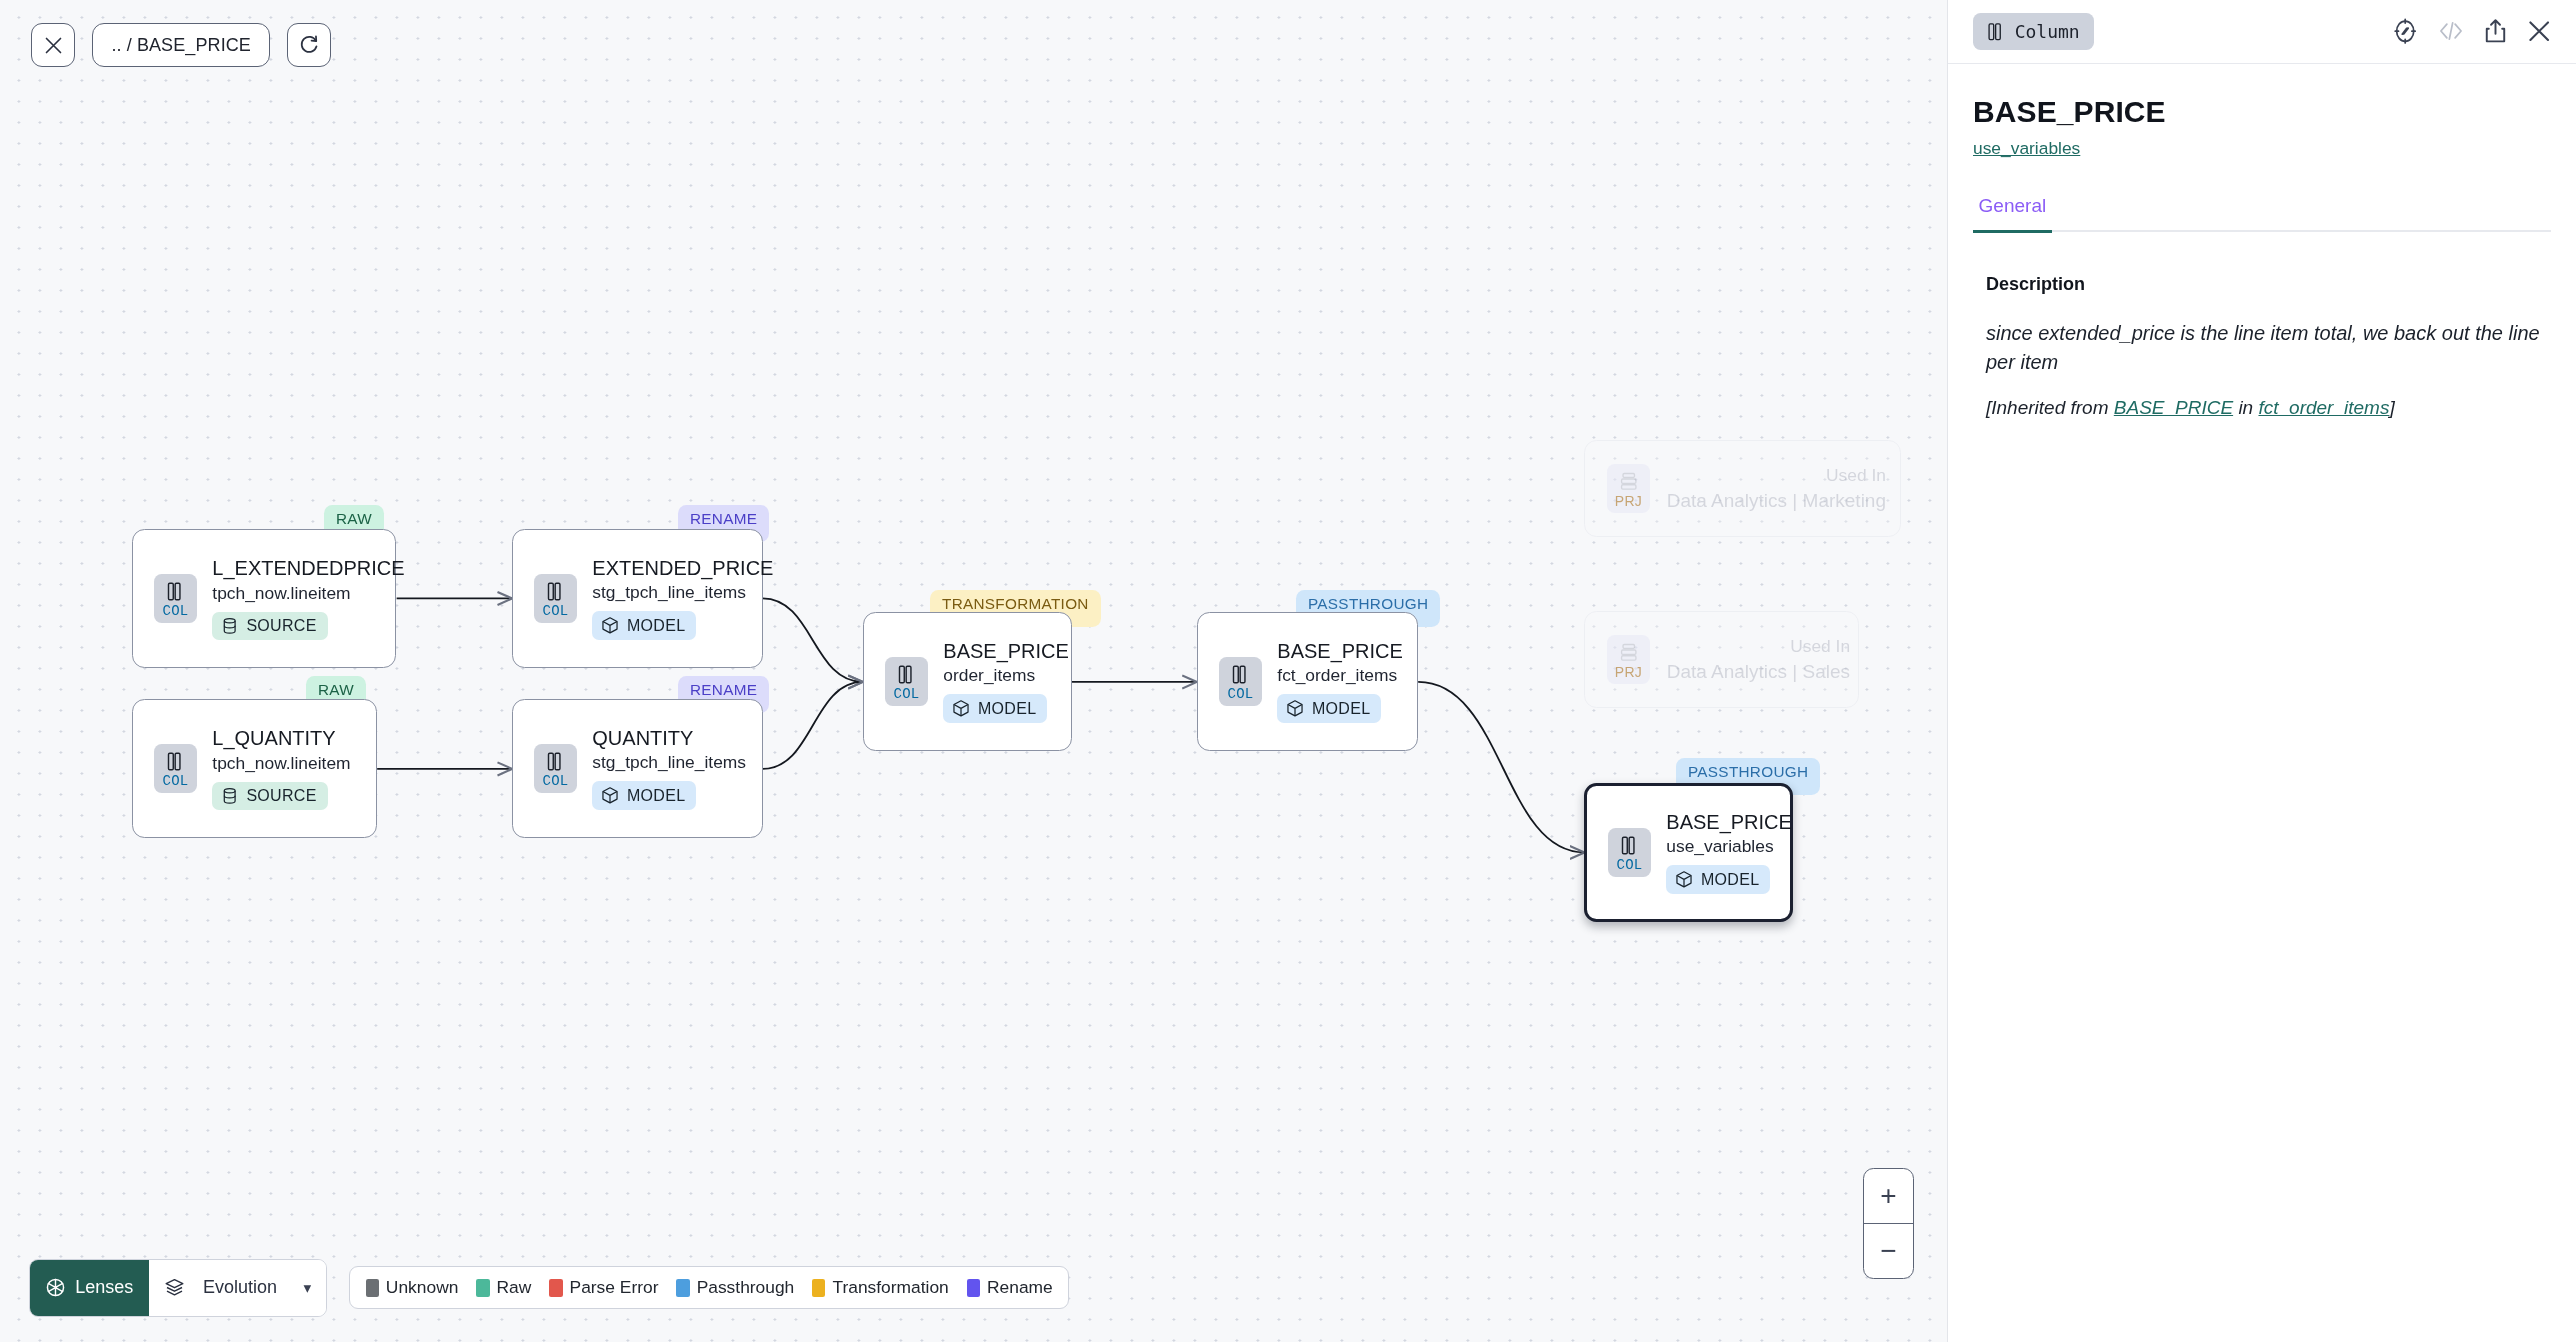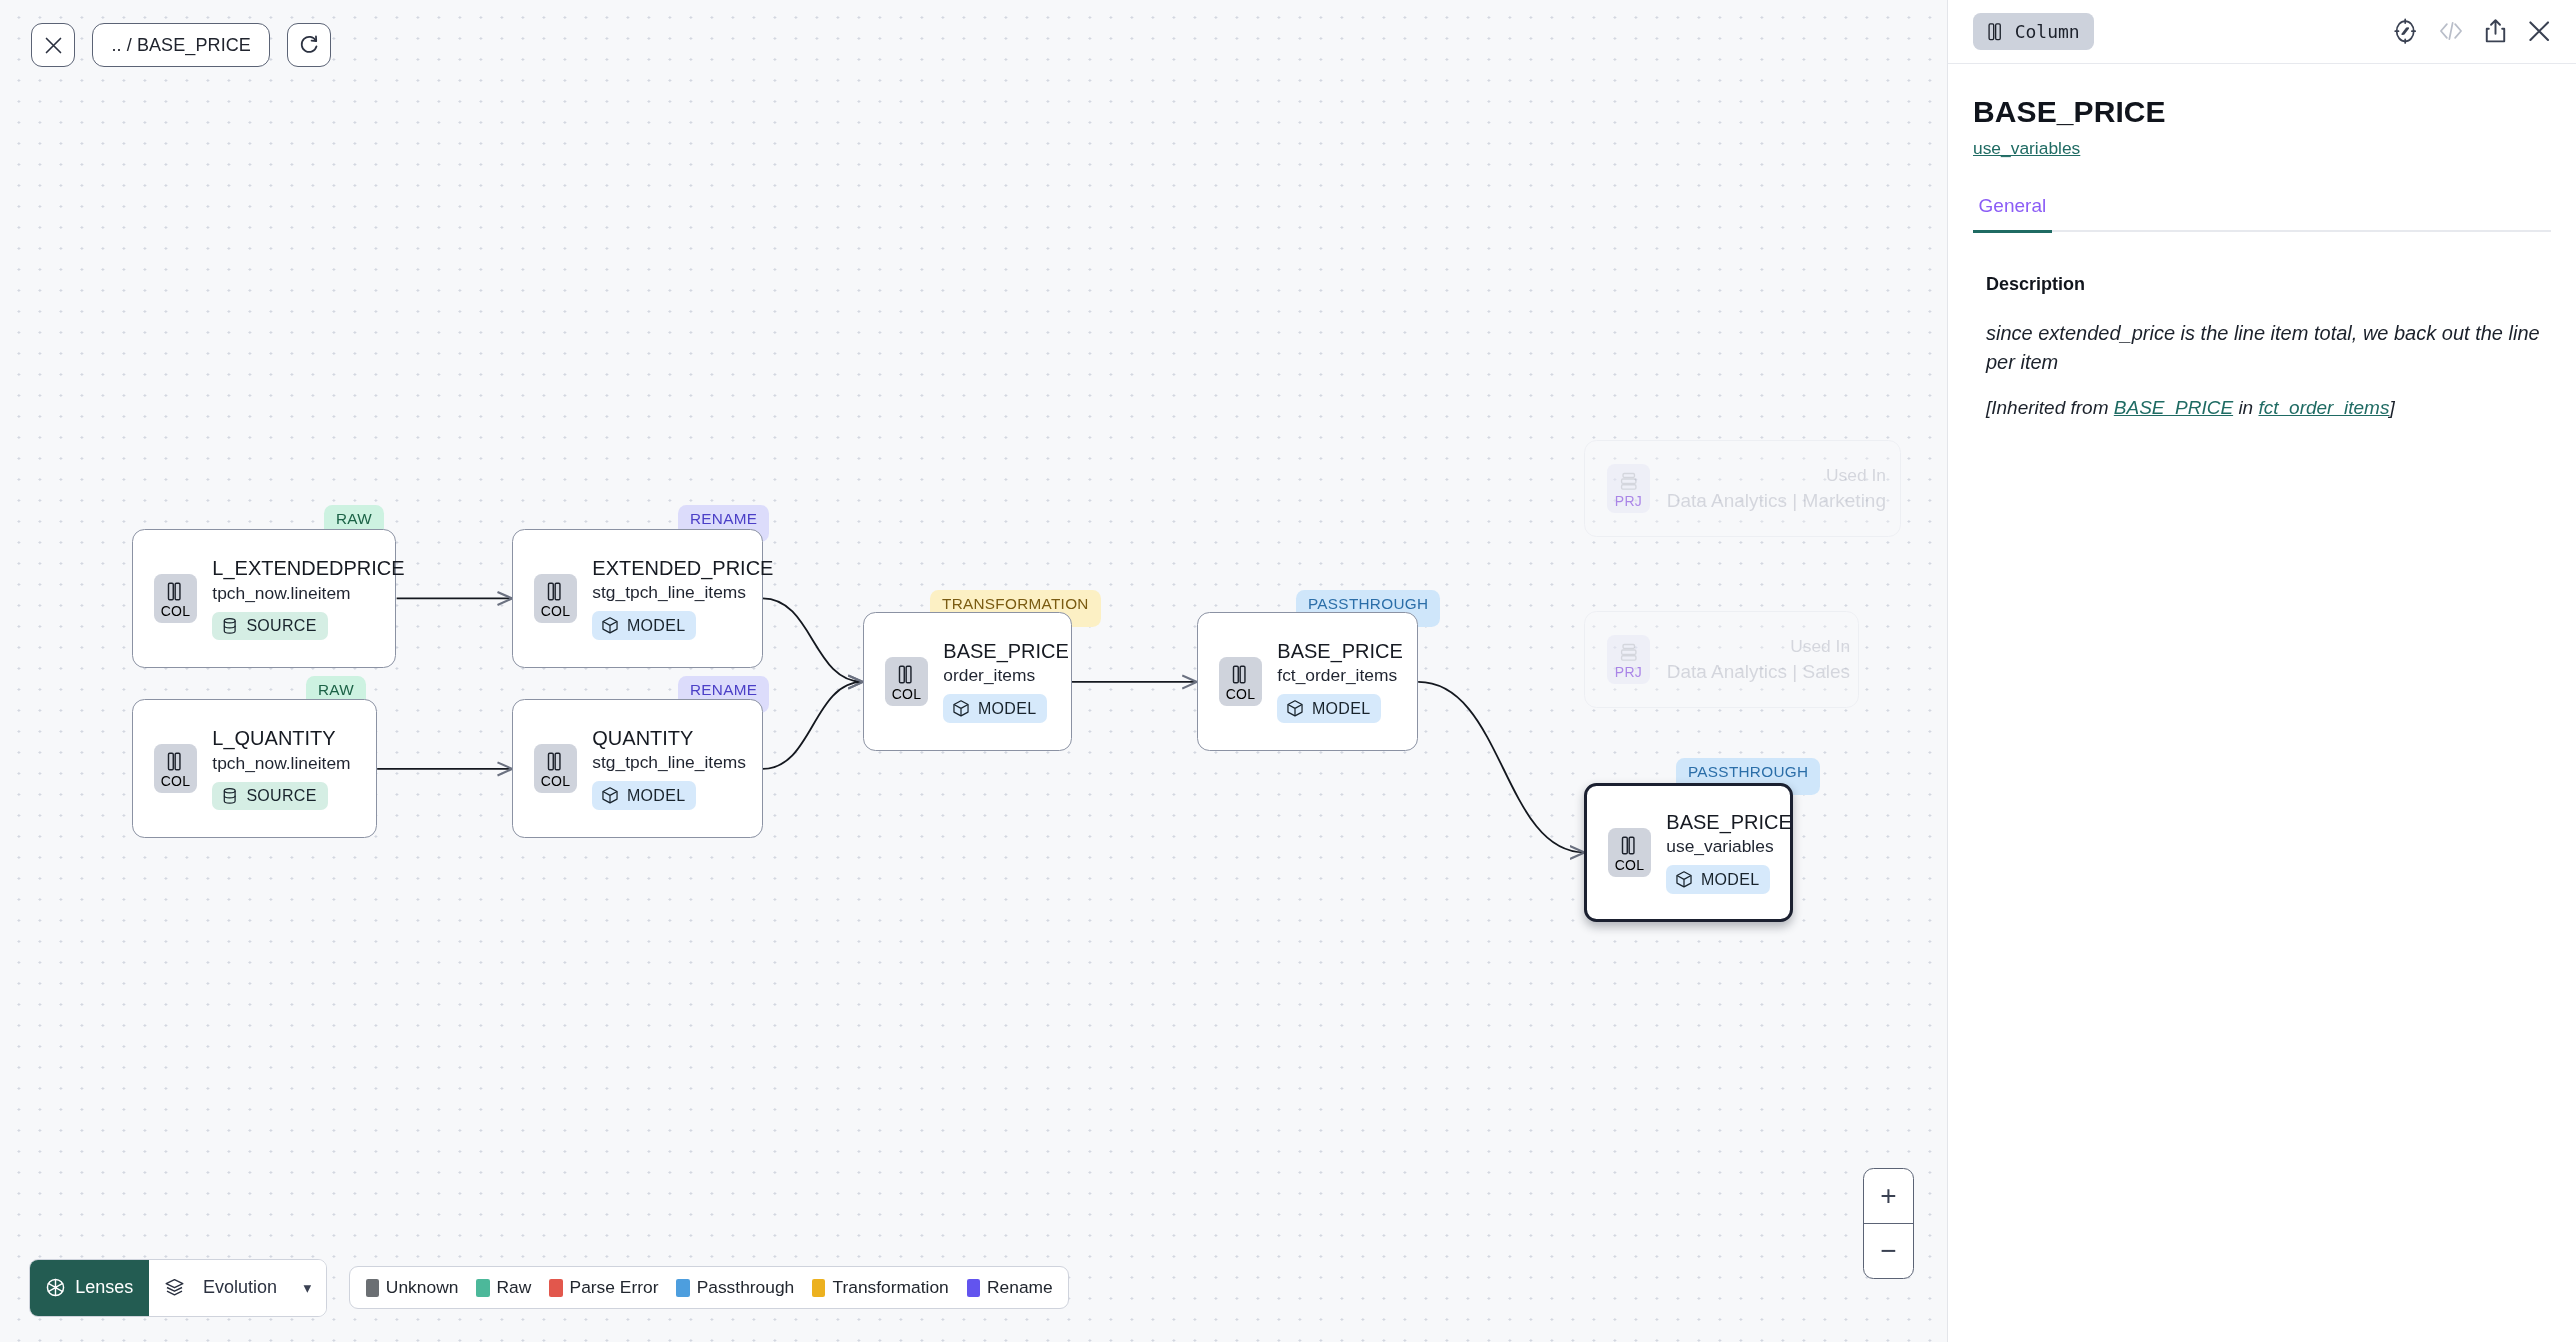--- a/index.html
+++ b/index.html
@@ -46,21 +46,21 @@
     border-radius: 12.5px;
     z-index: 10;
   }
   .node.selected { border: 3.5px solid #1b2030; box-shadow: 0 4.9px 9.7px rgba(20,25,40,.30); }
   .node-inner { display: flex; align-items: center; height: 100%; padding-left: 21px; gap: 15.3px; }
   .type-chip {
     width: 43px; min-width: 43px; border-radius: 7.7px; background: #cfd3dc;
     display: flex; flex-direction: column; align-items: center; justify-content: center;
     padding: 7px 0 4.2px 0;
   }
-  .type-chip .tc-label { font-size: 14px; color: #000000; margin-top: 1.4px; letter-spacing: 0.3px; }
+  .type-chip .tc-label { font-size: 14px; color: #0369a1; margin-top: 1.4px; letter-spacing: 0.3px; font-family: Liberation Mono, monospace; }
   .node-body { display: flex; flex-direction: column; gap: 2.8px; }
   .node-title { font-size: 20px; color: #161a22; line-height: 1.12; white-space: nowrap; }
   .node-sub { font-size: 17.4px; color: #1f2430; line-height: 1.15; white-space: nowrap; }
   .mat-badge {
     align-self: flex-start; margin-top: 6.3px;
     display: inline-flex; align-items: center; gap: 7.7px;
     padding: 4.9px 11px 4.9px 9px; border-radius: 7px;
     font-size: 16px; letter-spacing: 0.3px; white-space: nowrap;
   }
   .mat-badge.source { background: #d5eee4; color: #18232c; }
@@ -86,21 +86,21 @@
     border: 1.4px solid #e6e8ee;
     border-radius: 12.5px;
     opacity: .55;
   }
   .ghost-inner { display: flex; align-items: center; height: 100%; padding-left: 22px; gap: 16.7px; }
   .ghost-chip {
     width: 43px; min-width: 43px; border-radius: 7.7px; background: #e7e8f6;
     display: flex; flex-direction: column; align-items: center; justify-content: center;
     padding: 7px 0 4.2px 0;
   }
-  .ghost-chip .tc-label { font-size: 14px; color: #6d28d9; margin-top: 1.4px; letter-spacing: 0.3px; }
+  .ghost-chip .tc-label { font-size: 14px; color: #a16207; margin-top: 1.4px; letter-spacing: 0.3px; }
   .ghost-body { display: flex; flex-direction: column; gap: 4.2px; text-align: right; }
   .ghost-t1 { font-size: 17.4px; color: #b9bcc7; }
   .ghost-t2 { font-size: 19px; color: #b9bcc7; white-space: nowrap; }
 
   
   #edges { position: absolute; inset: 0; width: 1947px; height: 1343px; z-index: 4; pointer-events: none; }
 
   
   .zoomctl {
     position: absolute; right: 33px; bottom: 64px; width: 51px; height: 111px;

